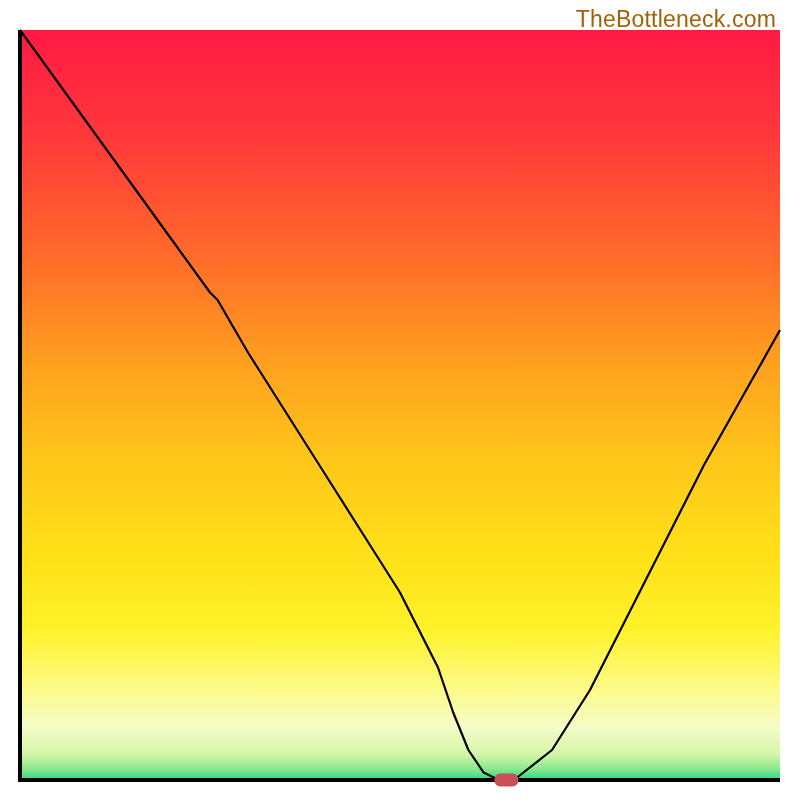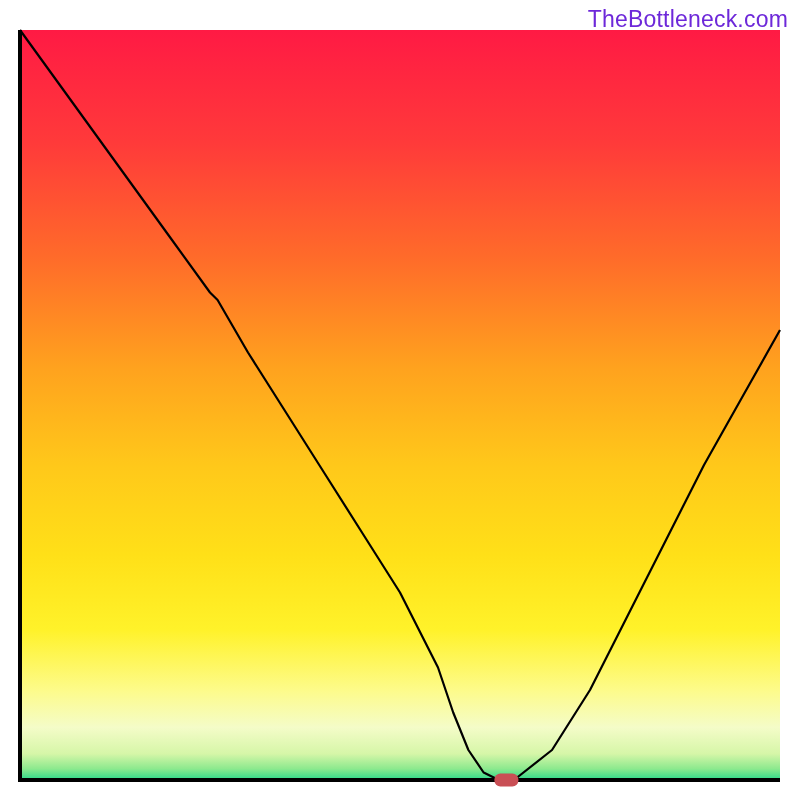--- a/index.html
+++ b/index.html
@@ -11,22 +11,22 @@
     font-family: Arial, Helvetica, sans-serif;
   }
   .chart-container {
     position: relative;
     width: 800px;
     height: 800px;
   }
   .watermark {
     position: absolute;
     top: 6px;
-    right: 12px;
-    color: #6d28d9;
+    right: 24px;
+    color: #a16207;
     font-size: 23px;
     font-weight: 400;
     letter-spacing: 0.2px;
     margin-left: 28px;
   }
   svg {
     display: block;
   }
 </style>
 </head>

